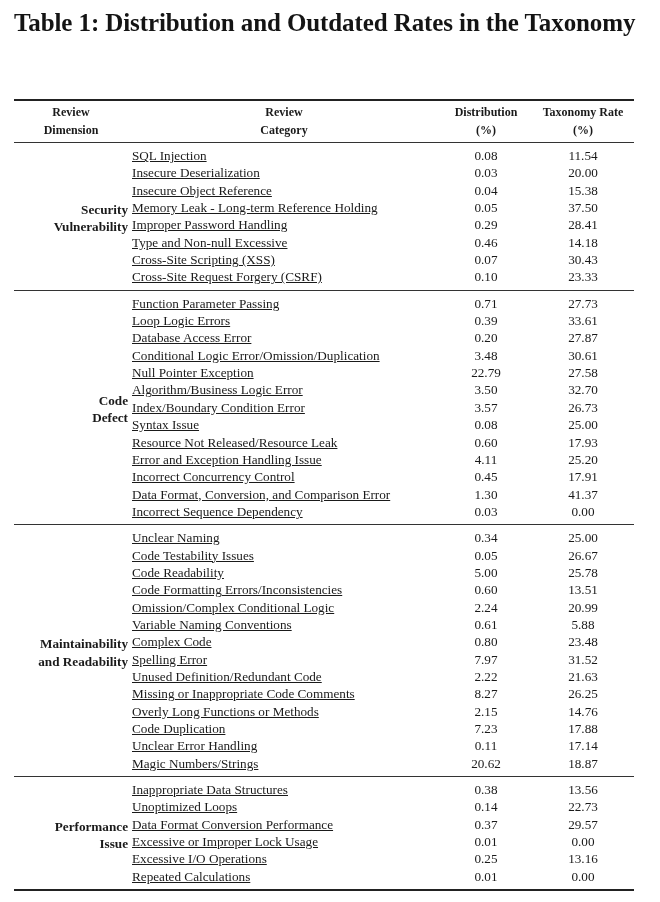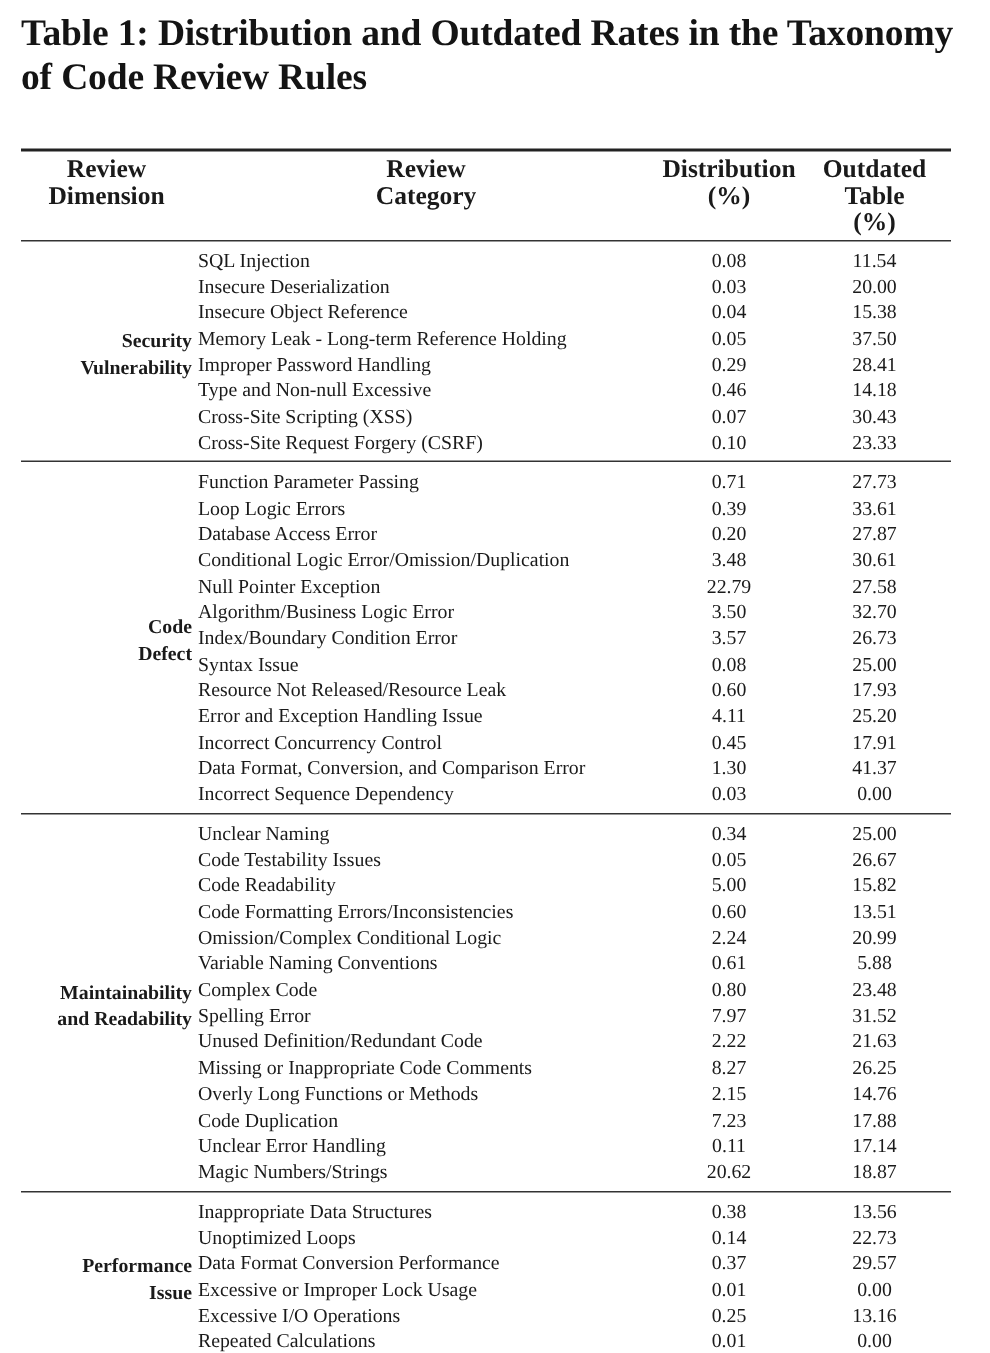--- a/index.html
+++ b/index.html
@@ -11,50 +11,49 @@
     .caption {
       position: absolute; left: 14px; top: 8px; width: 636px;
       font-weight: bold; font-size: 25px; line-height: 29px;
       letter-spacing: -0.1px; color: #141414;
     }
     .tbl {
       position: absolute; left: 14px; top: 99px; width: 620px;
       border-collapse: collapse; font-size: 13.2px; table-layout: fixed;
     }
     .tbl thead tr th {
-      font-weight: bold; font-size: 17px; line-height: 17.5px;
+      font-weight: bold; font-size: 12px; line-height: 17.5px;
       padding: 3px 0 3px 0; text-align: center; vertical-align: top;
       border-top: 2px solid #222; border-bottom: 1.3px solid #333;
     }
     .col-dim { width: 114px; }
     .col-cat { width: 312px; }
     .col-dist { width: 92px; }
     .col-rate { width: 102px; }
     .tbl tbody td {
       line-height: 17.35px; padding: 0; white-space: nowrap; vertical-align: middle;
     }
     .tbl td.dim {
       font-weight: bold; text-align: right; vertical-align: middle; white-space: normal;
       line-height: 17.5px;
     }
-    .tbl td.cat { text-align: left; padding-left: 4px; }
+    .tbl td.cat { text-align: left; padding-left: 4px; text-decoration: underline; }
     .tbl td.num { text-align: center; }
     .tbl tr.first td { padding-top: 4px; }
     .tbl tr.last td { padding-bottom: 4px; }
     .tbl tbody.group { border-bottom: 1.3px solid #333; }
     .tbl tbody.group.final { border-bottom: 2px solid #222; }
     .cat-th { text-align: center; }
     .dim-line { display: block; }
   </style>
 </head>
 <body>
 
 <div class="caption">
   <span class="dim-line">Table 1: Distribution and Outdated Rates in the Taxonomy</span>
-  <span class="dim-line">of Code Review Rules</span>
 </div>
 
 <table class="tbl">
   <colgroup>
     <col class="col-dim">
       <col class="col-cat">
       <col class="col-dist">
       <col class="col-rate">
   </colgroup>
   <thead>
@@ -65,21 +64,21 @@
       </th>
       <th class="cat-th">
         <span class="dim-line">Review</span>
         <span class="dim-line">Category</span>
       </th>
       <th>
         <span class="dim-line">Distribution</span>
         <span class="dim-line">(%)</span>
       </th>
       <th>
-        <span class="dim-line">Outdated Table</span>
+        <span class="dim-line">Taxonomy Rate</span>
         <span class="dim-line">(%)</span>
       </th>
     </tr>
   </thead>
   <tbody class="group">
       <tr class="first">
         <td class="dim" rowspan="8">
           <span class="dim-line">Security</span>
           <span class="dim-line">Vulnerability</span>
         </td>
@@ -205,21 +204,21 @@
         <td class="num">25.00</td>
       </tr>
       <tr>
         <td class="cat">Code Testability Issues</td>
         <td class="num">0.05</td>
         <td class="num">26.67</td>
       </tr>
       <tr>
         <td class="cat">Code Readability</td>
         <td class="num">5.00</td>
-        <td class="num">15.82</td>
+        <td class="num">25.78</td>
       </tr>
       <tr>
         <td class="cat">Code Formatting Errors/Inconsistencies</td>
         <td class="num">0.60</td>
         <td class="num">13.51</td>
       </tr>
       <tr>
         <td class="cat">Omission/Complex Conditional Logic</td>
         <td class="num">2.24</td>
         <td class="num">20.99</td>

